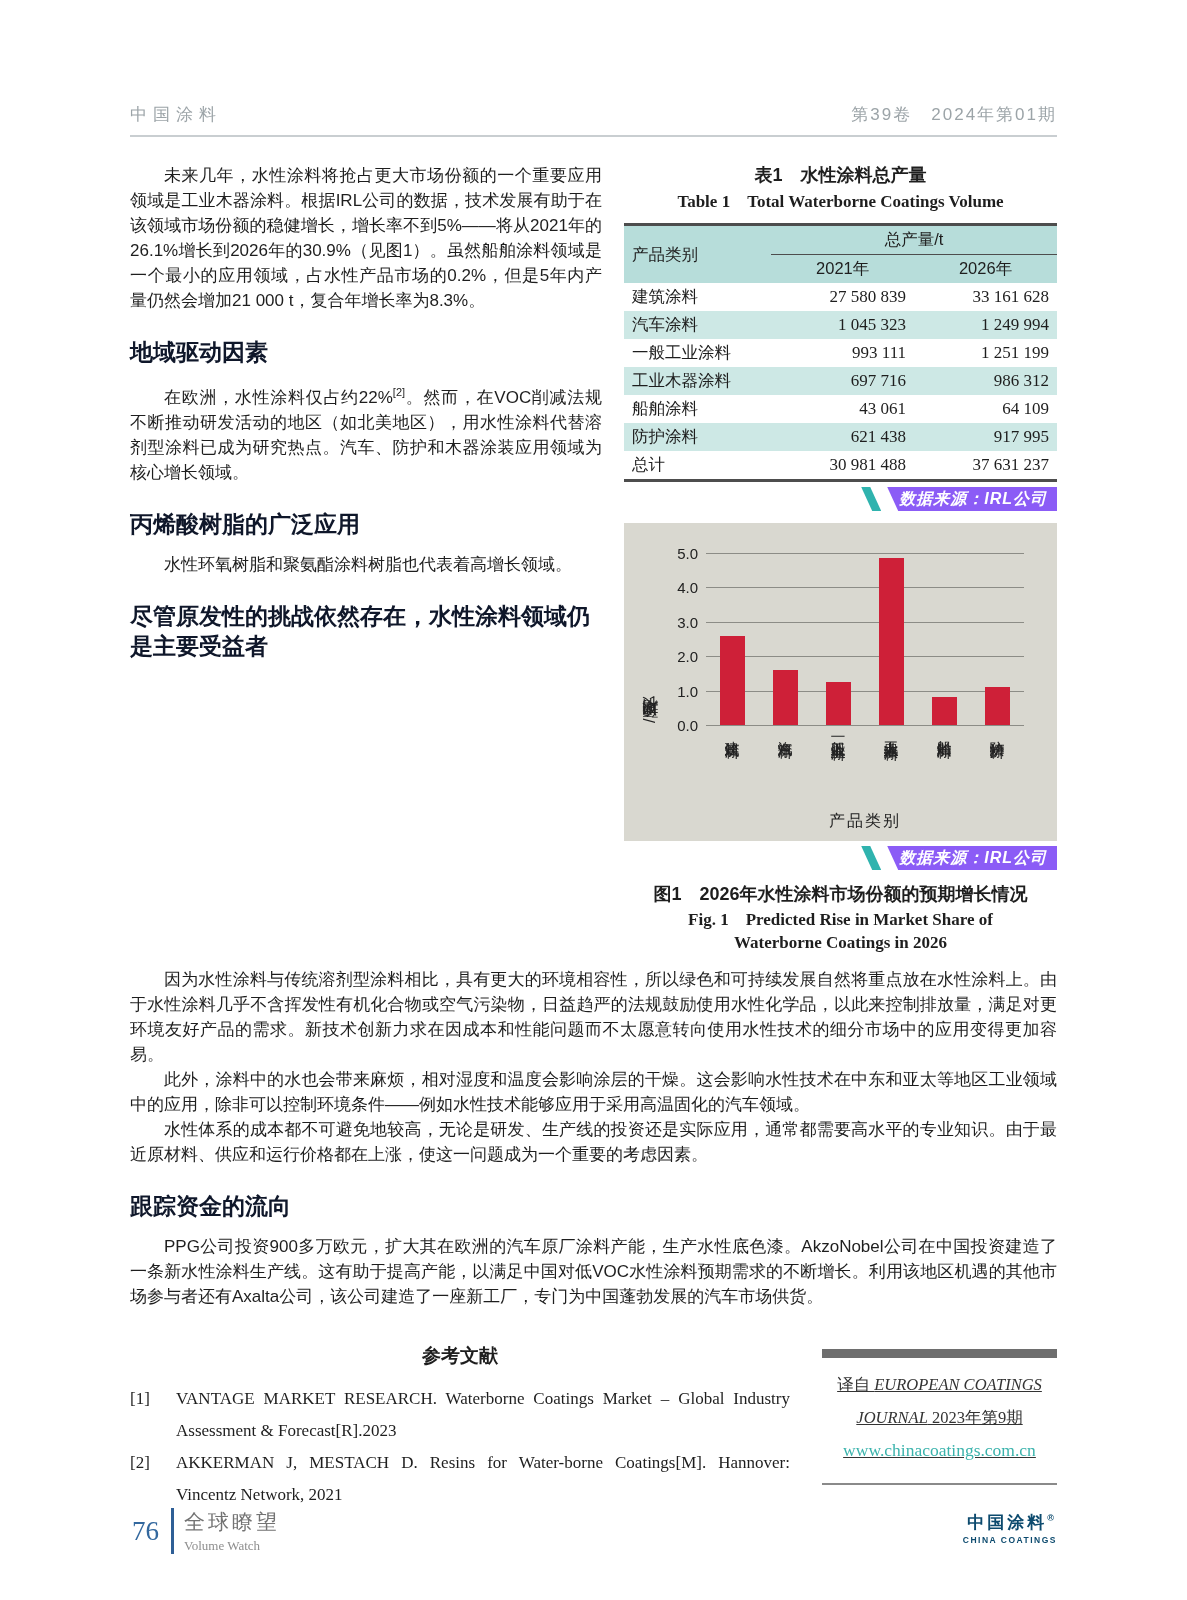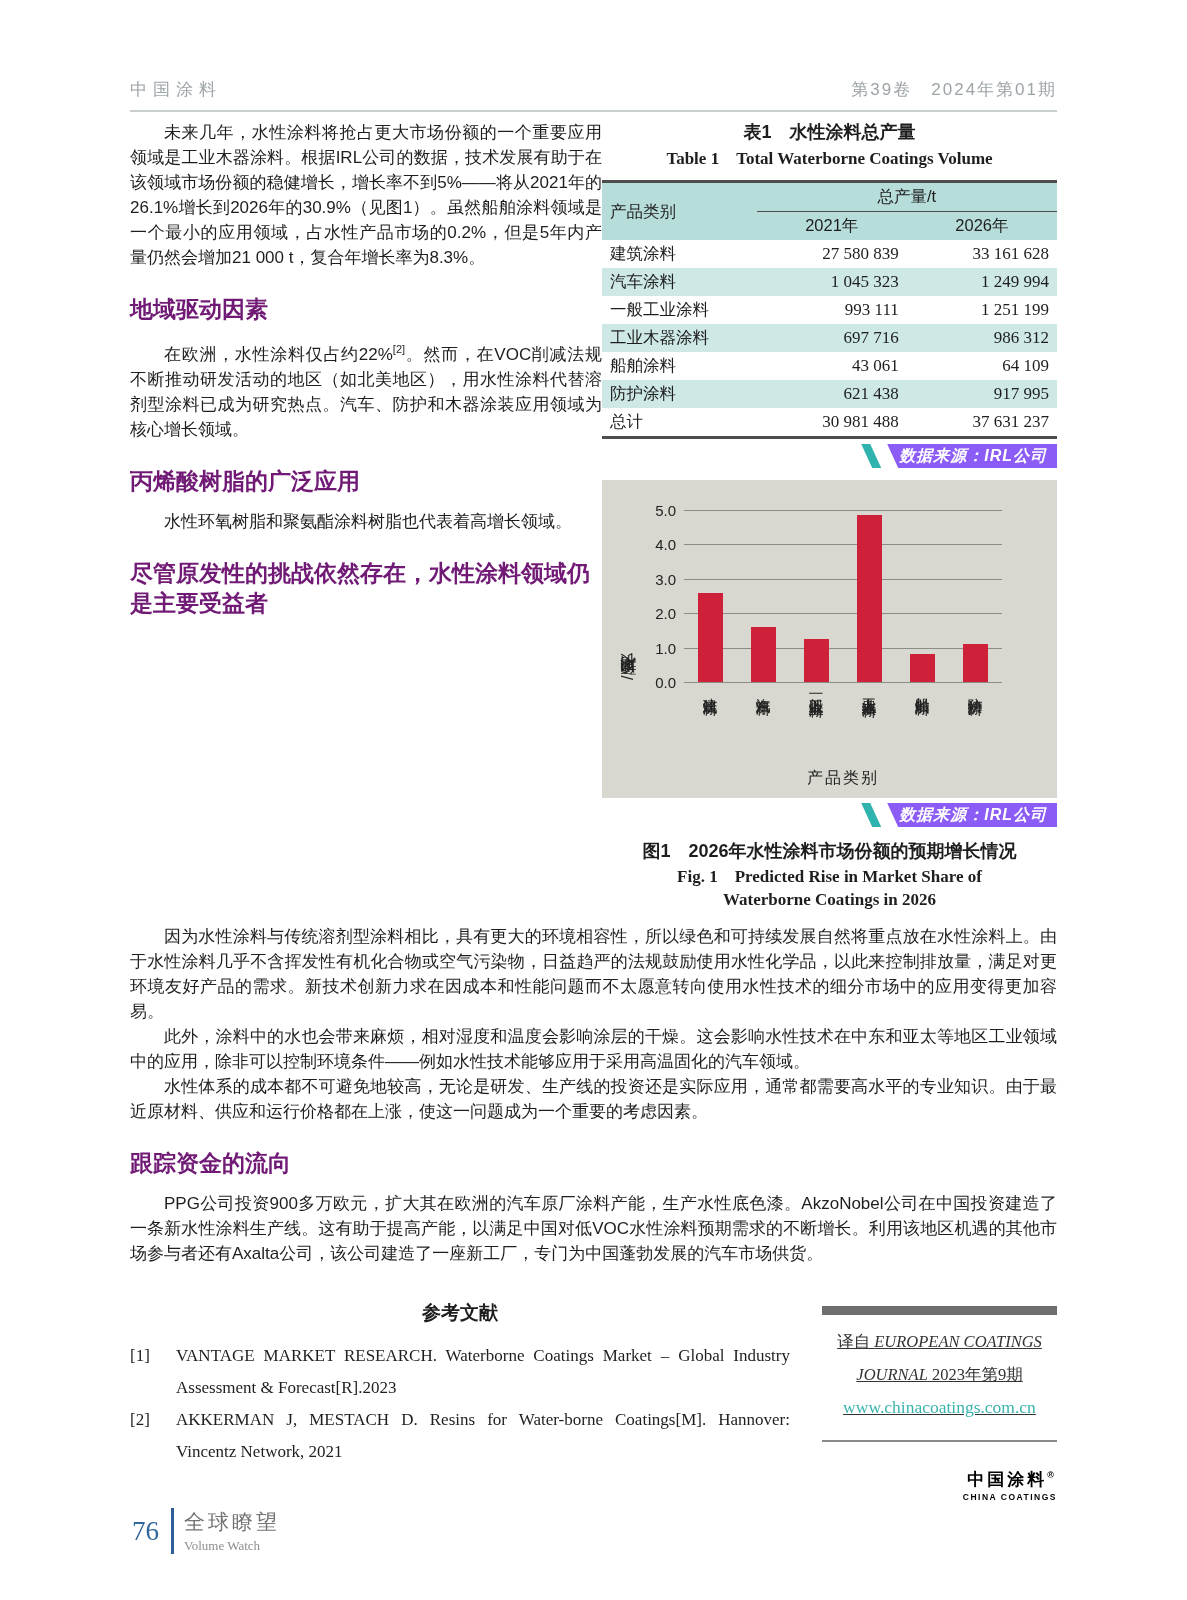--- a/index.html
+++ b/index.html
@@ -6,28 +6,28 @@
   html,body { background:#fff; }
   .page {
     position:relative; width:1187px; height:1600px; margin:0 auto;
     background:#ffffff; font-family:"Liberation Sans",sans-serif; color:#1e1e1e;
     padding:78px 130px 0 130px; overflow:hidden;
   }
   
   .hdr { display:flex; justify-content:space-between; align-items:flex-end;
          border-bottom:2px solid #c9ced1; padding-bottom:9px; color:#9ca4a8; font-size:17px; }
   .hdr .jname { letter-spacing:6px; }
-  .hdr .issue { letter-spacing:2px; }
-  
-  .cols { display:flex; margin-top:8px; }
+  .hdr .issue { letter-spacing:2px;margin-top:25px; }
+  
+  .cols { display:flex; gap:22px; margin-top:26px; }
   .colL { width:472px; flex:0 0 472px; }
   .colR { flex:1; }
   p.body { font-size:17px; line-height:25px; text-align:justify; text-indent:2em; }
   p.body sup { font-size:11px; }
-  h2.teal { color:#701a75; font-size:23px; font-weight:bold; line-height:30px; margin:24px 0 13px 0; }
+  h2.teal { color:#0f172a; font-size:23px; font-weight:bold; line-height:30px; margin:24px 0 13px 0; }
   
   .tbl-title-zh { text-align:center; font-weight:bold; font-size:18px; }
   .tbl-title-en { text-align:center; font-weight:bold; font-size:17px;
                   font-family:"Liberation Serif",serif; margin:3px 0 10px; }
   table.vol { width:100%; border-collapse:collapse; font-size:16.5px;
               border-top:3px solid #4d4d4d; border-bottom:3px solid #4d4d4d; }
   table.vol th, table.vol td { padding:3px 8px; height:27px; }
   table.vol thead th { background:#b7ddda; font-weight:normal; }
   th.cat-h { text-align:left; padding-left:14px; width:34%; }
   th.total-h { border-bottom:1.5px solid #4d4d4d; text-align:center; }
@@ -74,21 +74,21 @@
   .ref-item { display:flex; font-family:"Liberation Serif",serif; font-size:17px; line-height:32px; text-align:justify; }
   .ref-item .rnum { width:46px; flex:0 0 46px; }
   .ref-item .rtxt { flex:1; }
   .transcol { margin-left:32px; width:235px; flex:0 0 235px; padding-top:6px; }
   .trans-bar-top { height:9px; background:#6e6e6e; }
   .trans-bar-bot { height:4px; background:#8a8a8a; border-top:2px solid #fff; }
   .trans-inner { padding:10px 2px 14px; text-align:center; font-size:16.5px; line-height:33px;
                  font-family:"Liberation Serif",serif; color:#333;text-decoration:underline; }
   .trans-inner em { font-style:italic; }
   .trans-site { color:#3ab3ac; font-size:17.5px; }
-  .logo { text-align:right; margin-top:26px; color:#000000; }
+  .logo { text-align:right; margin-top:26px; color:#0c4a6e; }
   .logo .lzh { font-weight:bold; font-size:17px; letter-spacing:3px; }
   .logo .lzh sup { font-size:9px; }
   .logo .len { font-weight:bold; font-size:8.5px; letter-spacing:1.5px; margin-top:1px; }
   
   .footer { position:absolute; left:132px; bottom:46px; display:flex; align-items:center; }
   .footer .pg { font-family:"Liberation Serif",serif; font-size:27px; color:#33689e; }
   .footer .fbar { width:3px; height:46px; background:#2e5f96; margin:0 10px 0 12px; }
   .footer .fzh { font-size:21px; color:#737373; letter-spacing:3px; }
   .footer .fen { font-family:"Liberation Serif",serif; font-size:13px; color:#8e8e8e; margin-top:2px; }
 </style>

